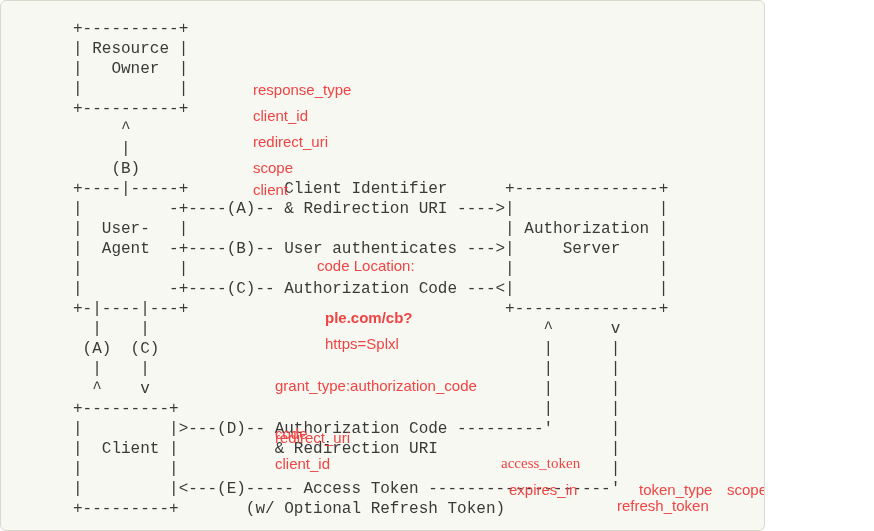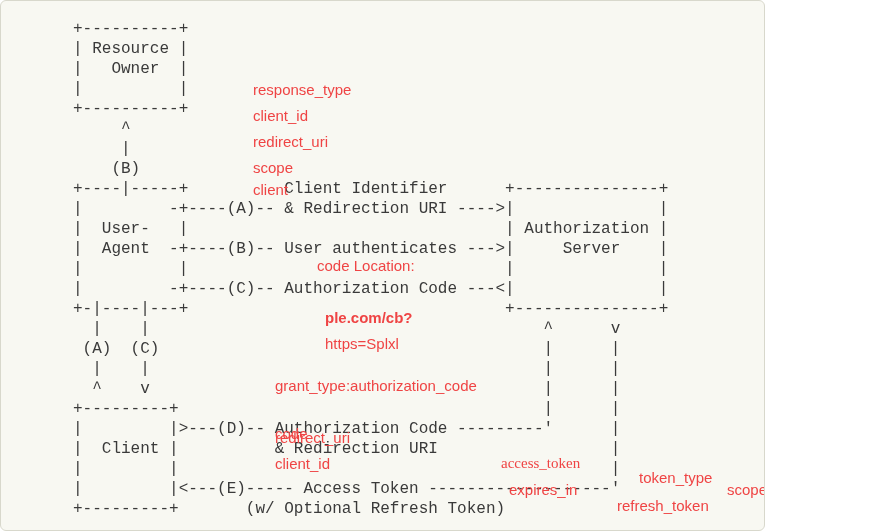--- a/index.html
+++ b/index.html
@@ -83,18 +83,18 @@
   <span class="overlay" style="left:296px; top:256px;">code Location:</span>
   <span class="overlay" style="left:304px; top:308px;font-weight:bold;">ple.com/cb?</span>
   <span class="overlay" style="left:304px; top:334px;">https=Splxl</span>
 
   <span class="overlay" style="left:254px; top:376px;">grant_type:authorization_code</span>
   <span class="overlay" style="left:254px; top:424px;">code</span>
   <span class="overlay" style="left:254px; top:428px;">redirect_uri</span>
   <span class="overlay" style="left:254px; top:454px;">client_id</span>
 
   <span class="overlay" style="left:480px; top:454px;font-family:Liberation Serif, serif;">access_token</span>
-  <span class="overlay" style="left:618px; top:468px;">token_type</span>
+  <span class="overlay" style="left:618px; top:480px;">token_type</span>
   <span class="overlay" style="left:488px; top:480px;">expires_in</span>
   <span class="overlay" style="left:596px; top:496px;">refresh_token</span>
   <span class="overlay" style="left:706px; top:480px;">scope</span>
 
 </div>
 
 </body></html>

